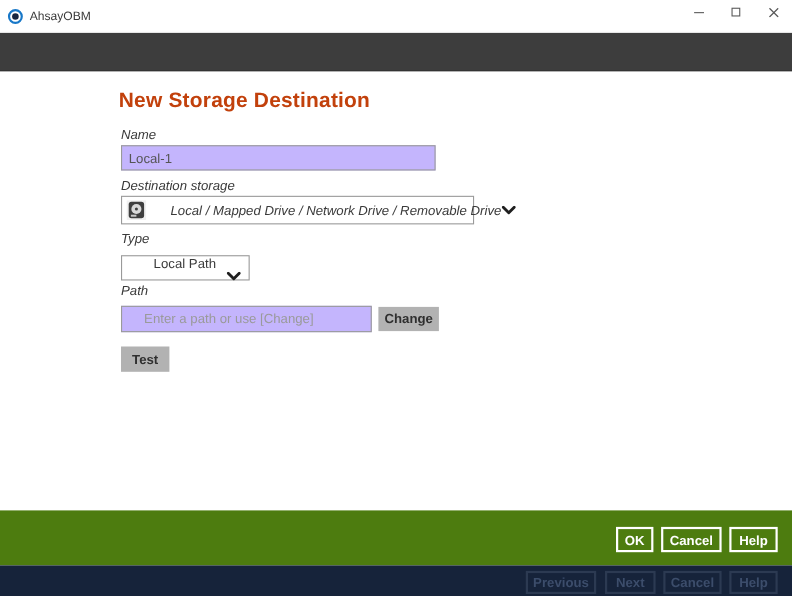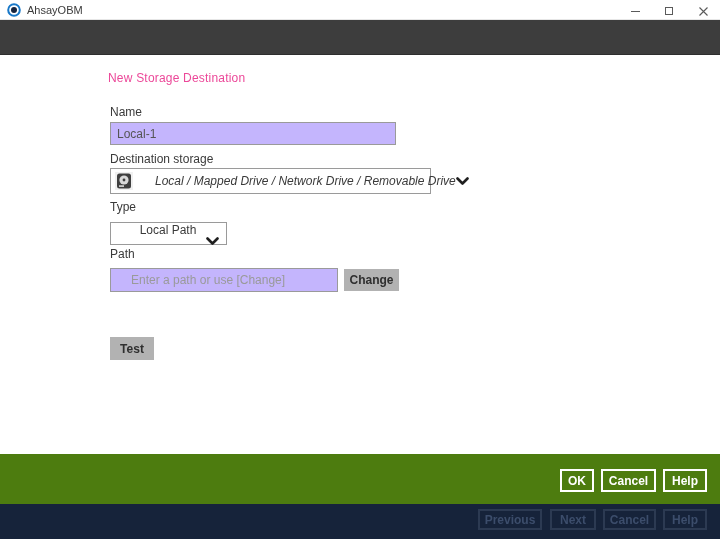--- a/index.html
+++ b/index.html
@@ -3,38 +3,38 @@
 <meta charset="utf-8">
 <style>
   html,body{margin:0;padding:0;}
   body{
     width:720px;height:542px;overflow:hidden;
     font-family:"Liberation Sans",sans-serif;
     background:#ffffff;position:relative;
   }
   
   .titlebar{
-    height:20px;background:#ffffff;display:flex;align-items:center;
+    height:30px;background:#ffffff;display:flex;align-items:center;
     position:relative;border-bottom:1px solid #e6e6e6;box-sizing:border-box;
   }
   .app-icon{width:14px;height:14px;margin-left:7px;display:inline-flex;}
   .titlebar-title{font-size:11px;color:#3a3a3a;margin-left:6px;}
   .win-controls{position:absolute;right:0;top:0;height:22px;display:flex;}
   .win-btn{width:34px;height:22px;display:flex;align-items:center;justify-content:center;background:transparent;border:none;cursor:pointer;}
   .min-glyph{width:9px;height:1px;background:#5a5a5a;display:inline-block;}
   .max-glyph{width:8px;height:8px;border:1px solid #5a5a5a;display:inline-block;box-sizing:border-box;}
   
   .appheader{height:35px;background:#3d3d3d;border-bottom:1px solid #2e2e2e;box-sizing:border-box;}
   
   .content{position:relative;height:399px;background:#ffffff;}
   .page-heading{
-    position:absolute;left:108px;top:16px;font-size:12px;font-weight:400;
-    color:#ec4899;letter-spacing:.2px;
+    position:absolute;left:108px;top:16px;font-size:19px;font-weight:700;
+    color:#c2410c;letter-spacing:.2px;
   }
-  .field-label{position:absolute;left:110px;font-size:12px;color:#3a3a3a;}
+  .field-label{position:absolute;left:110px;font-size:12px;color:#3a3a3a;font-style:italic;}
   .lbl-name{top:50px;}
   .lbl-dest{top:97px;}
   .lbl-type{top:145px;}
   .lbl-path{top:192px;}
   .text-input{
     position:absolute;box-sizing:border-box;border:1px solid #9a9a9a;background:#c4b5fd;
     font-family:"Liberation Sans",sans-serif;font-size:12px;color:#555;padding:0 6px;outline:none;
   }
   .input-name{left:110px;top:67px;width:286px;height:23px;}
   .input-path{left:110px;top:213px;width:228px;height:24px;padding-left:20px;}
@@ -48,21 +48,21 @@
   .dd-label{font-size:12px;color:#3a3a3a;white-space:nowrap;}
   .dd-dest .dd-label{margin-left:22px;font-style:italic;}
   .dd-chevron{margin-left:auto;display:inline-flex;}
   .hdd-icon{width:18px;height:18px;display:inline-flex;flex:0 0 auto;}
   .gray-btn{
     position:absolute;box-sizing:border-box;background:#b2b2b2;border:none;cursor:pointer;
     font-family:"Liberation Sans",sans-serif;font-size:12px;font-weight:600;color:#2f2f2f;
     display:flex;align-items:center;justify-content:center;
   }
   .btn-change{left:344px;top:214px;width:55px;height:22px;}
-  .btn-test{left:110px;top:250px;width:44px;height:23px;margin-top:32px;}
+  .btn-test{left:110px;top:250px;width:44px;height:23px;}
   
   .bluebar{position:relative;height:50px;background:#4d7c0f;}
   .blue-btn{
     position:absolute;top:15px;height:23px;box-sizing:border-box;background:transparent;
     border:2px solid #ffffff;color:#ffffff;font-family:"Liberation Sans",sans-serif;
     font-size:12px;font-weight:700;cursor:pointer;display:flex;align-items:center;justify-content:center;
   }
   .btn-ok{left:560px;width:34px;}
   .btn-cancel-blue{left:601px;width:55px;}
   .btn-help-blue{left:663px;width:44px;}

